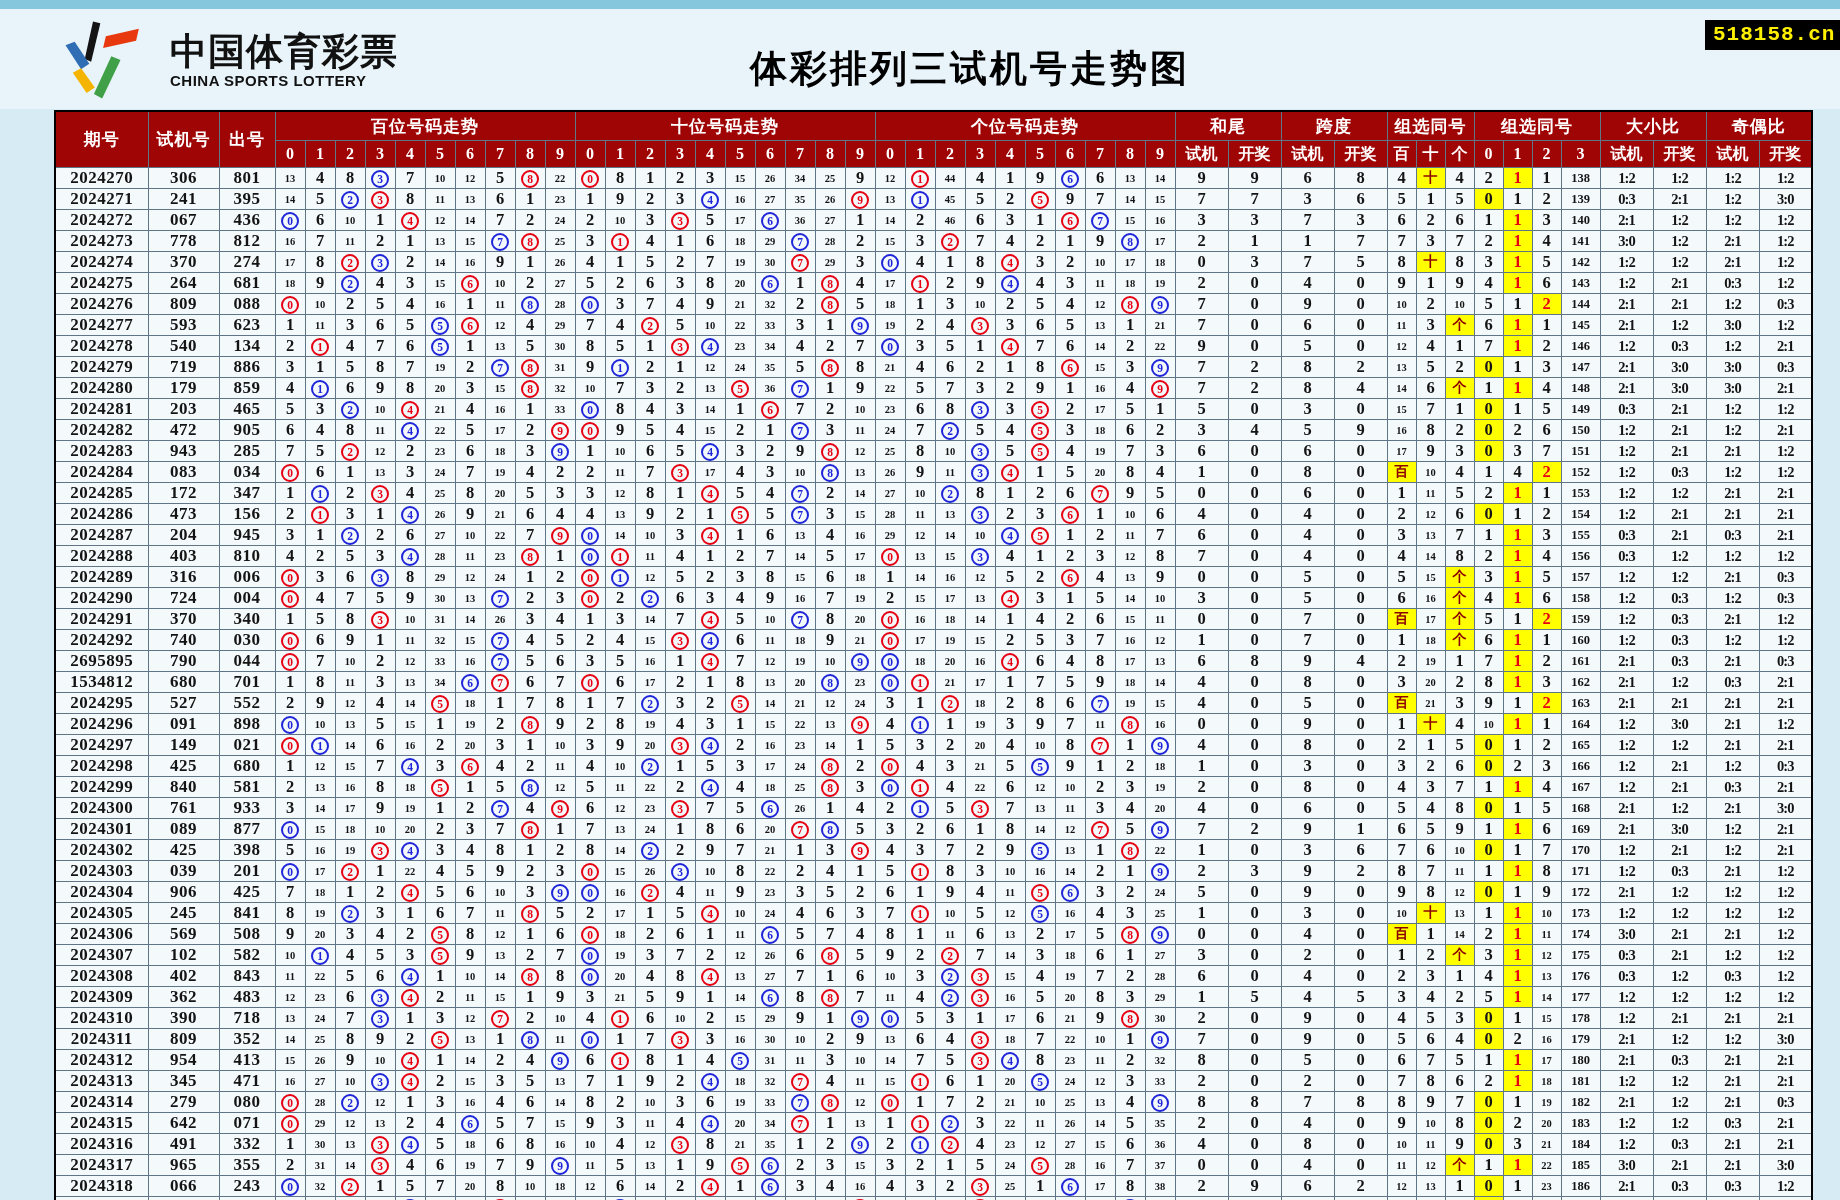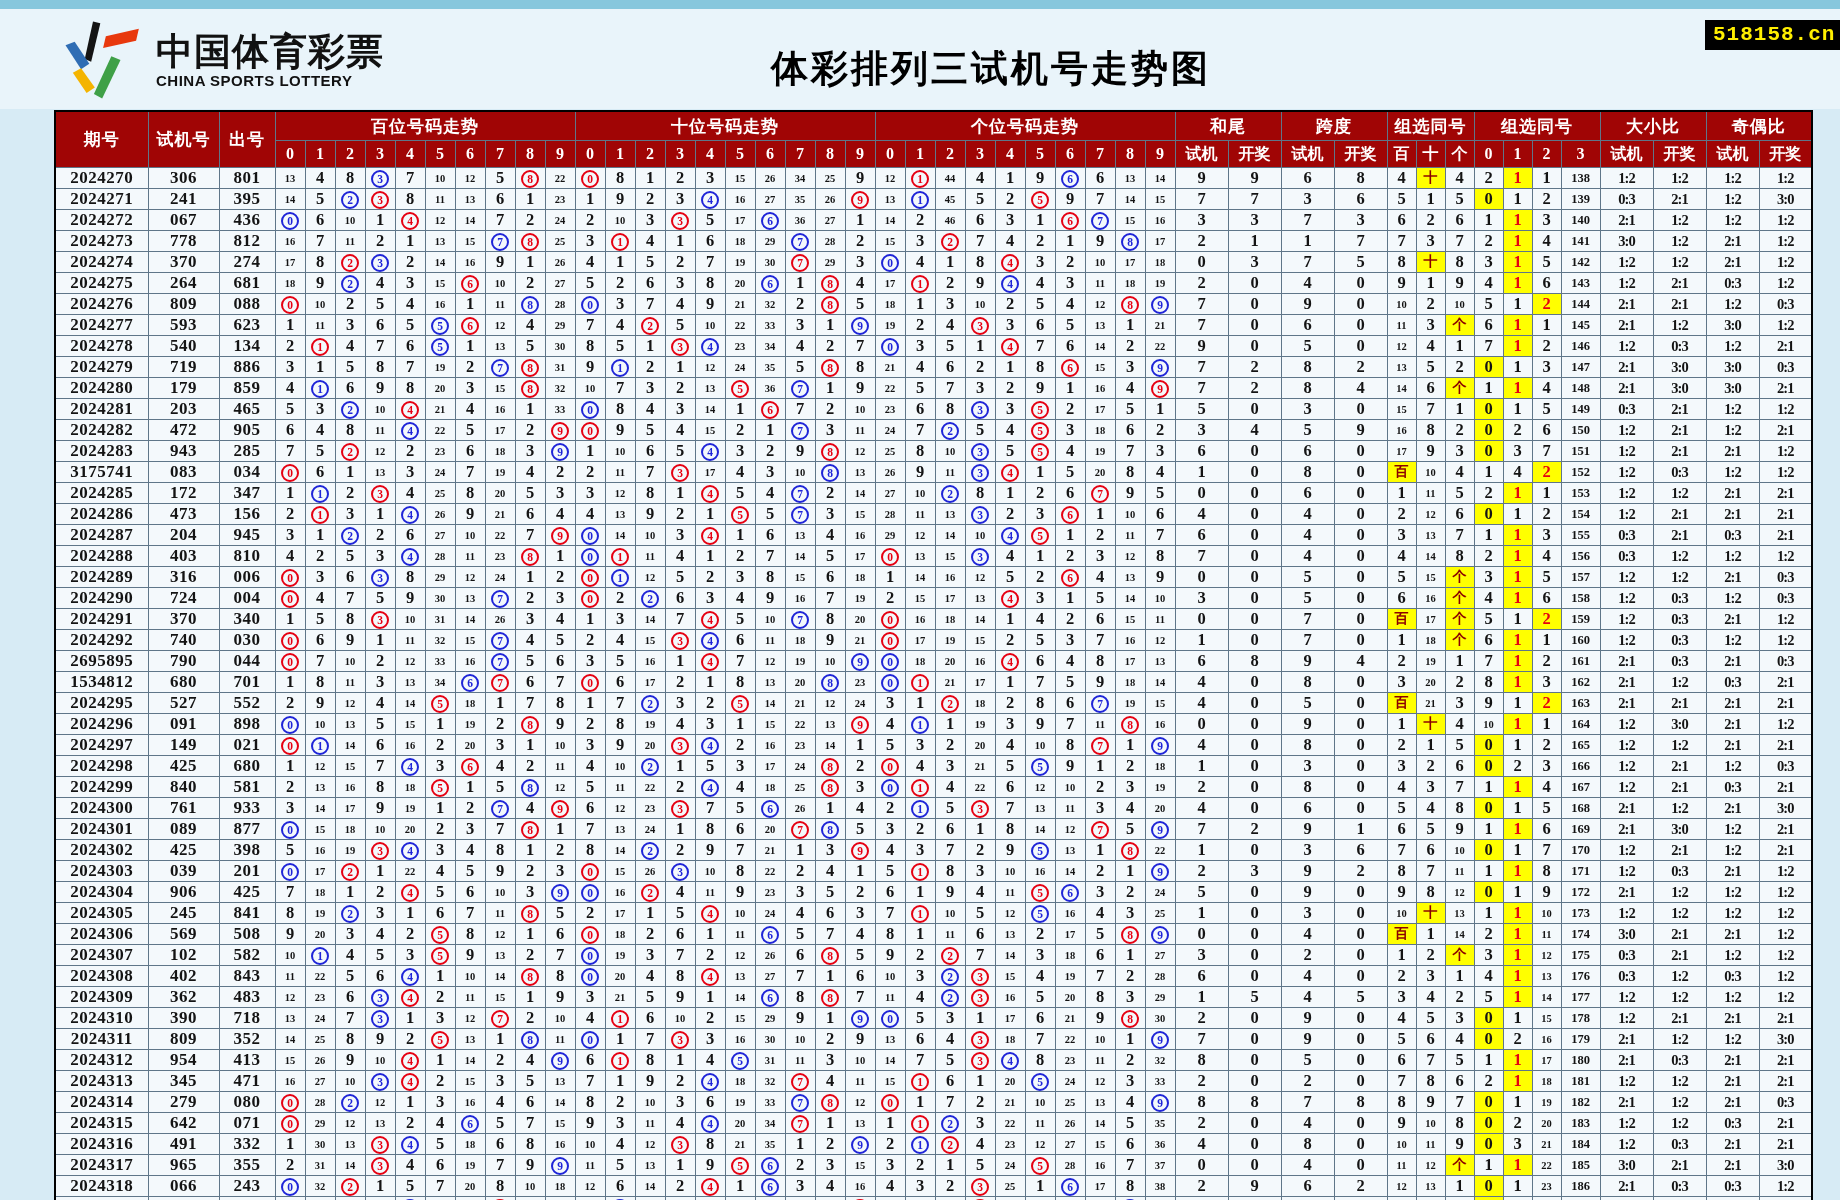--- a/index.html
+++ b/index.html
@@ -3,30 +3,30 @@
 <meta charset="utf-8">
 <style>
   html,body{margin:0;padding:0;}
   .wrap{position:relative;width:1840px;height:1200px;background:#d7ebf5;overflow:hidden;
         font-family:"Liberation Serif","DejaVu Serif",serif;}
   .topstrip{position:absolute;left:0;top:0;width:100%;height:9px;background:#87c7dd;}
   .headarea{position:absolute;left:0;top:9px;width:100%;height:100px;background:#e9f4fa;}
   
   .logo{position:absolute;left:58px;top:16px;display:flex;align-items:center;}
   .logomark{width:92px;height:88px;}
-  .brand{margin-left:6px;}
+  .brand{margin-left:20px;}
   .brand-cn{font-family:"Liberation Sans","DejaVu Sans",sans-serif;font-weight:bold;
             font-size:37px;color:#111;letter-spacing:1px;line-height:40px;}
   .brand-en{font-family:"Liberation Sans","DejaVu Sans",sans-serif;font-weight:bold;
             font-size:15px;color:#111;letter-spacing:0.5px;}
   .brand-p3{font-family:"Liberation Sans","DejaVu Sans",sans-serif;font-weight:bold;font-style:italic;
             font-size:62px;line-height:62px;margin-left:10px;
             background:linear-gradient(100deg,#2f6db4 5%,#3fa047 35%,#f4b400 65%,#e8380d 95%);
             -webkit-background-clip:text;background-clip:text;color:transparent;}
-  .pagetitle{position:absolute;left:771px;top:44px;font-size:37px;font-weight:bold;color:#000;
+  .pagetitle{position:absolute;left:750px;top:44px;font-size:37px;font-weight:bold;color:#000;
              letter-spacing:3px;font-family:Liberation Serif, serif;}
   .badge{position:absolute;left:1705px;top:20px;background:#000;color:#ffef00;
          font-family:"Liberation Mono","DejaVu Sans Mono",monospace;font-weight:bold;
          font-size:21px;padding:3px 8px 4px 8px;letter-spacing:1px;}
   
   table.trend{position:absolute;left:54px;top:110px;border-collapse:collapse;table-layout:fixed;
               border:2px solid #000;background:#f4f9fc;}
   table.trend td,table.trend th{border:1px solid #5f7689;padding:0;text-align:center;vertical-align:middle;
               overflow:hidden;white-space:nowrap;}
   thead th{background:#a00505;color:#fff;font-family:"Liberation Sans","DejaVu Sans",sans-serif;}
@@ -880,21 +880,21 @@
           <td class="ynum0">0</td>
           <td class="big">3</td>
           <td class="big">7</td>
           <td class="cnt">151</td>
           <td class="ratio">1:2</td>
           <td class="ratio">2:1</td>
           <td class="ratio">2:1</td>
           <td class="ratio">1:2</td>
         </tr>
         <tr>
-          <td class="lbl">3175741</td>
+          <td class="lbl">2024284</td>
           <td class="lbl">083</td>
           <td class="lbl">034</td>
           <td><span class="c cr">0</span></td>
           <td class="big">6</td>
           <td class="big">1</td>
           <td class="sm">13</td>
           <td class="big">3</td>
           <td class="sm">24</td>
           <td class="big">7</td>
           <td class="sm">19</td>

